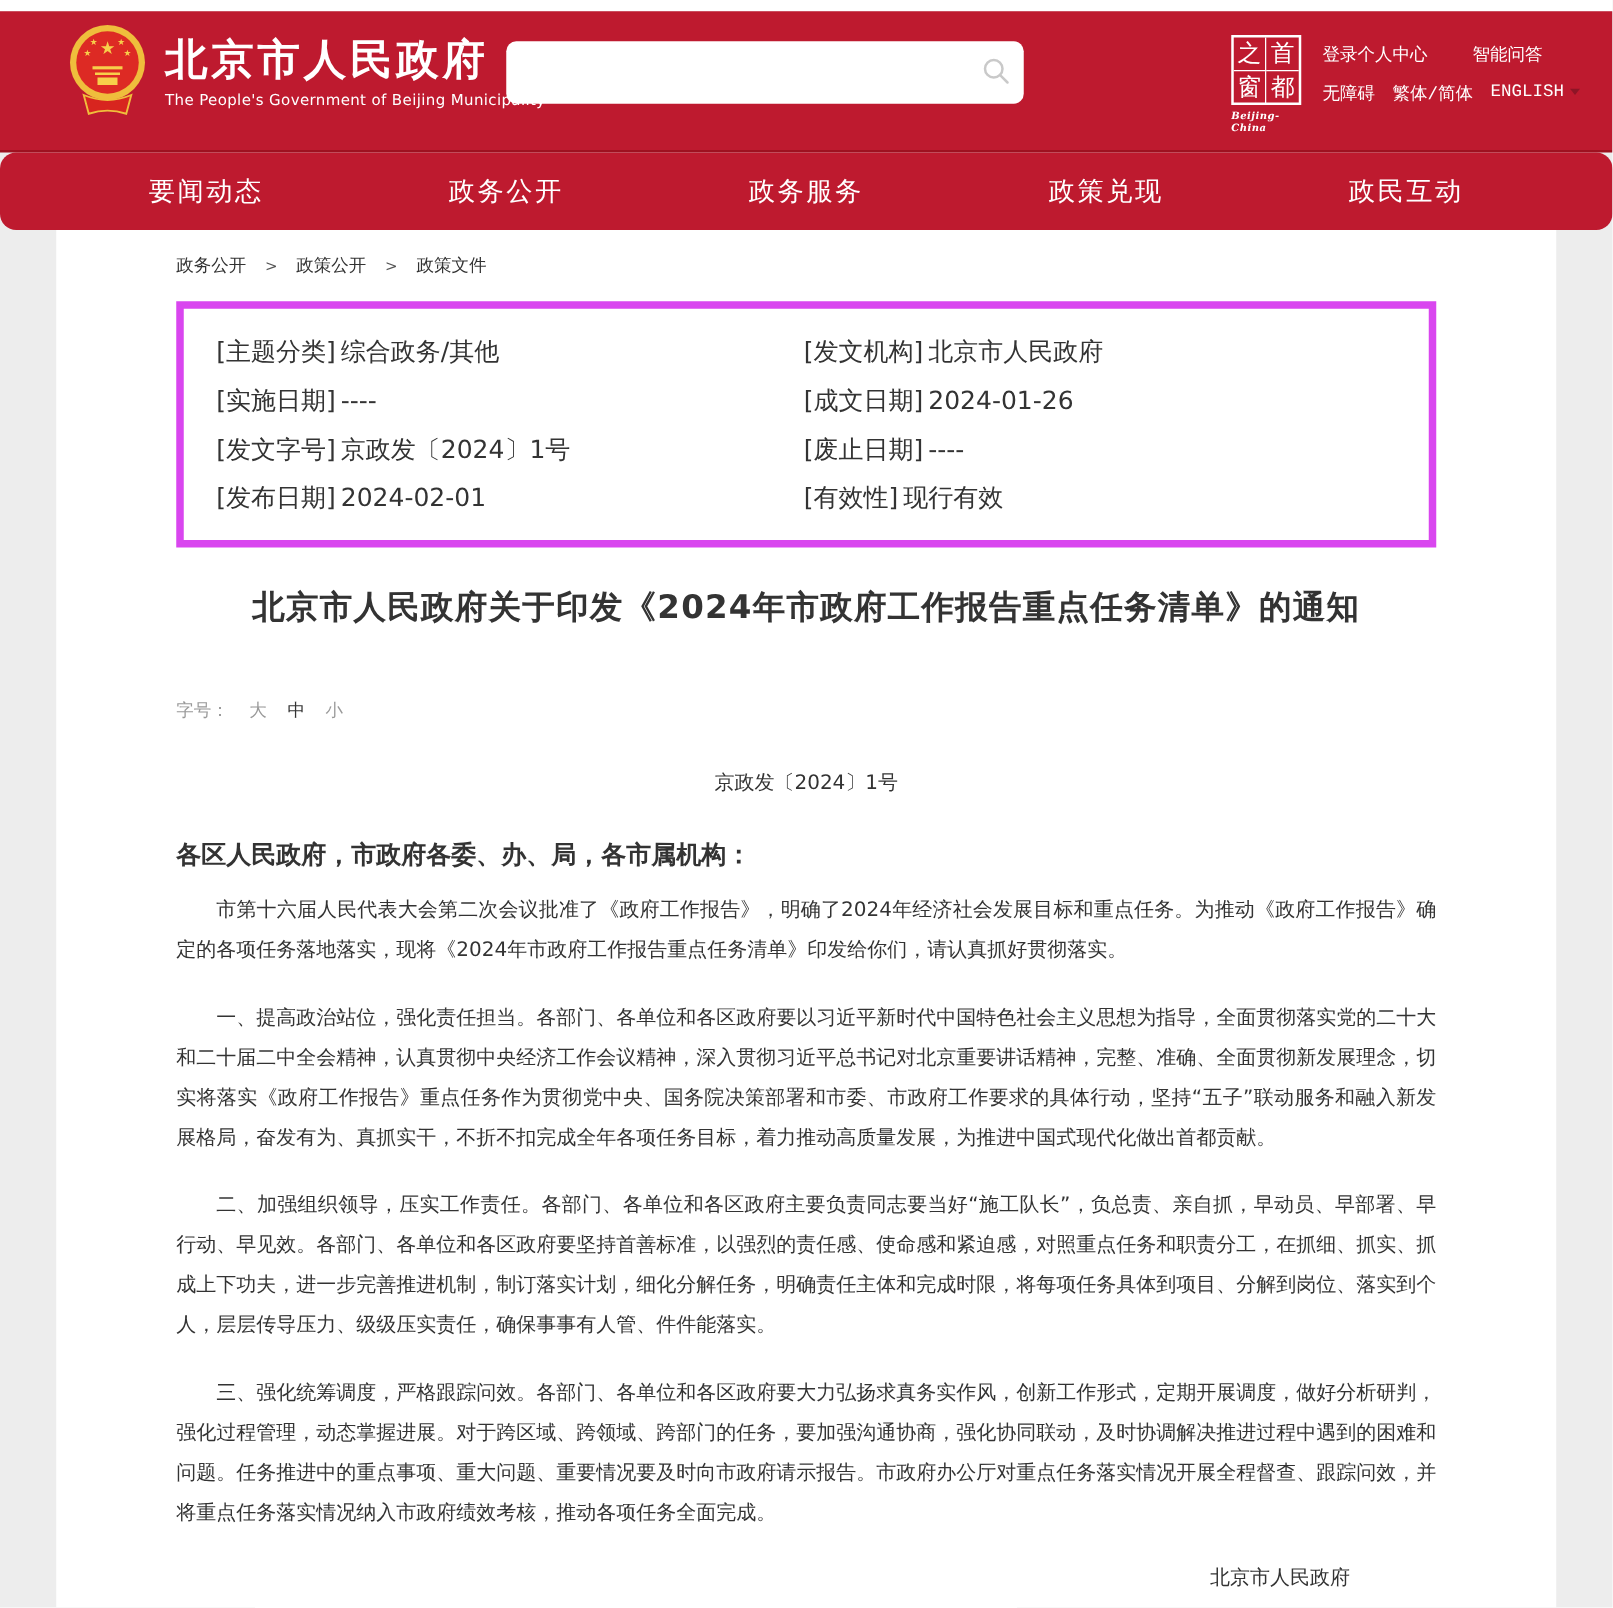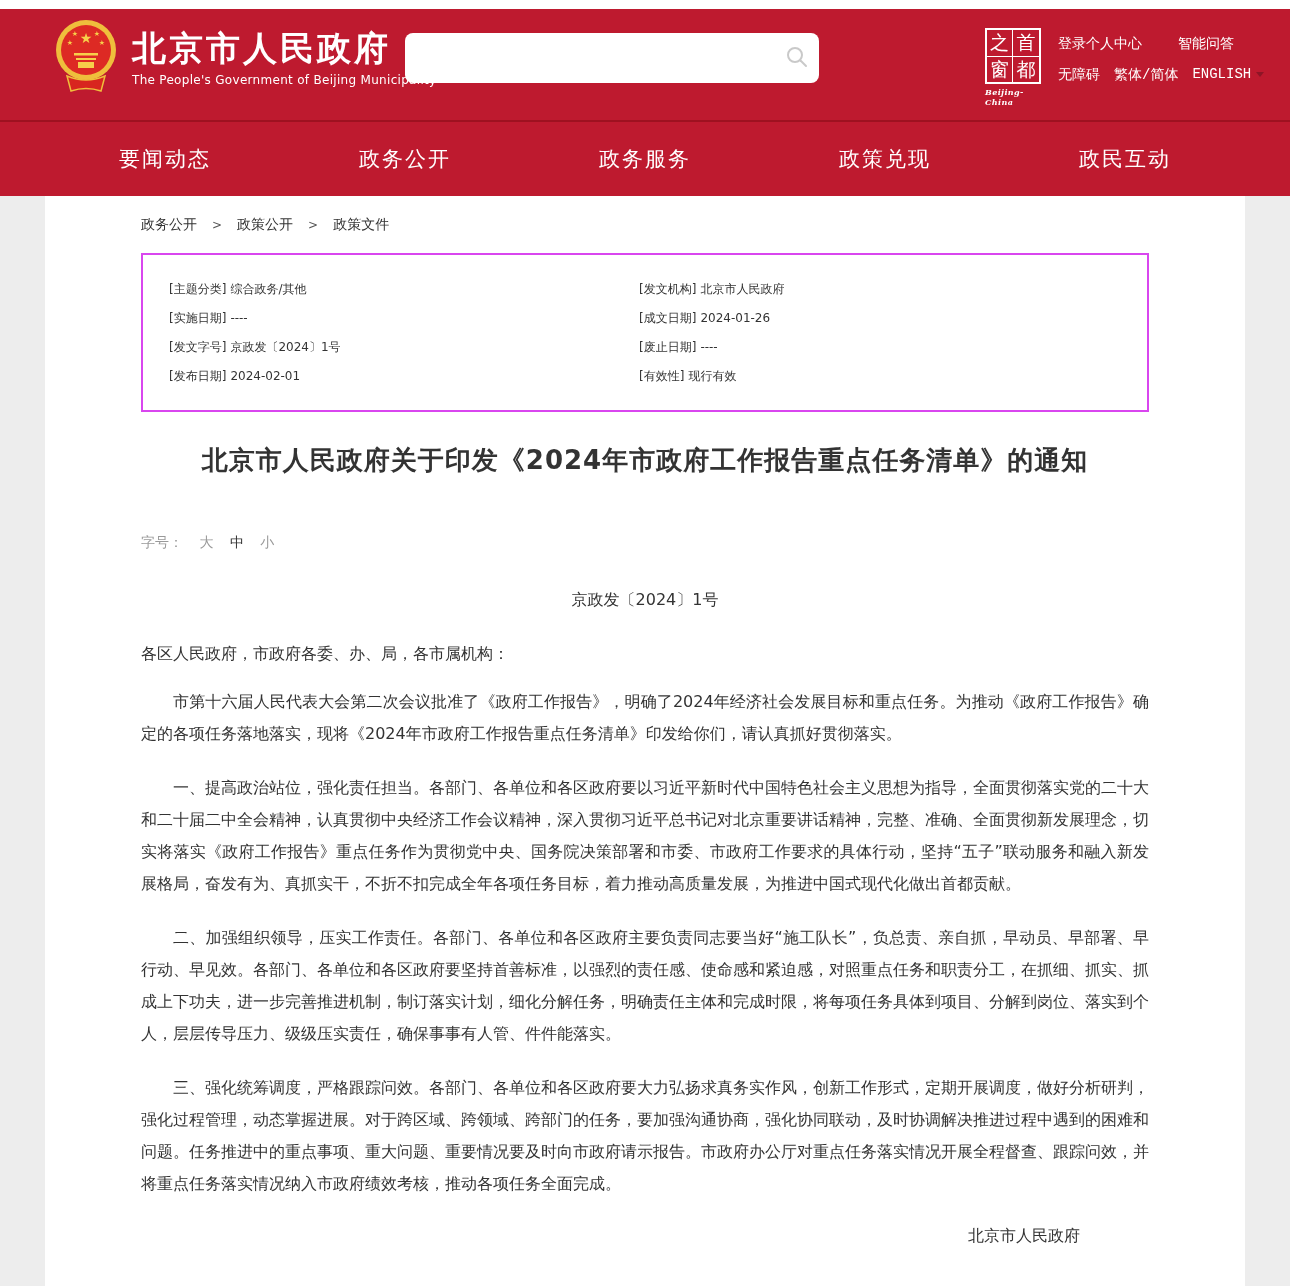--- a/index.html
+++ b/index.html
@@ -45,48 +45,48 @@
   .ql-row { display:flex; font-size:14px; }
   .ql-row1 { gap:36px; }
   .ql-row2 { gap:14px; }
   .ql-row a { color:#fff; text-decoration:none; white-space:nowrap; cursor:pointer;font-family:Liberation Mono, monospace; }
   .caret { display:inline-block; width:0; height:0; margin-left:5px; vertical-align:middle;
            border-left:4px solid transparent; border-right:4px solid transparent;
            border-top:5px solid #8E1526; }
 
   
   .nav-divider { height:2px; background:#9E1120; }
-  .nav { height:74px; background:#BE1A2F; }
+  .nav { height:62px; background:#BE1A2F;border-radius:13px; }
   .nav-inner { margin:0 45px; height:100%; display:flex; }
   .nav-item { flex:1; display:flex; align-items:center; justify-content:center;
               color:#fff; font-size:21px; letter-spacing:2px; cursor:pointer; }
 
   
   .white-page { width:1200px; margin:0 auto; background:#fff; height:1102px;
                 padding:19px 96px 0; overflow:hidden; }
 
   .breadcrumb { font-size:14px; color:#333; display:flex; align-items:center; gap:15px; height:20px; }
   .breadcrumb a { color:#333; text-decoration:none; cursor:pointer; }
   .crumb-sep { color:#555; font-size:12px; }
 
-  .meta-box { margin-top:18px; border:2px solid #d946ef; padding:24px 26px;
-              display:grid; grid-template-columns:470px 1fr; row-gap:9px; font-size:12px; color:#333; }
+  .meta-box { margin-top:18px; border:6px solid #d946ef; padding:24px 26px;
+              display:grid; grid-template-columns:470px 1fr; row-gap:19px; font-size:20px; color:#333; }
   .meta-item { height:20px; line-height:20px; white-space:nowrap; }
   .meta-value { margin-left:4px; }
 
   .doc-title { margin-top:31px; text-align:center; font-size:26px; line-height:35px;
                color:#333; font-weight:700; letter-spacing:1px; }
 
   .fontsize-row { margin-top:56px; text-align:left; padding-right:48px;
                   font-size:14px; color:#999; height:20px; }
   .fontsize-row .opt { margin-left:12px; cursor:pointer; color:#999; }
   .fontsize-row .opt.active { color:#333; }
 
   .doc-number { margin-top:36px; text-align:center; font-size:16px; color:#333; height:22px; }
-  .salutation { margin-top:32px; font-size:16px; color:#333; height:20px; }
+  .salutation { margin-top:32px; font-size:20px; color:#333; height:20px;font-weight:bold; }
 
   .article-body p { margin:22px 0 0; font-size:16px; line-height:32px;
                     text-indent:2em; text-align:justify; color:#333; }
 
   .sign-name { margin-top:20px; text-align:right; padding-right:69px; font-size:16px; line-height:32px; }
   .sign-date { margin-top:26px; text-align:right; padding-right:36px; font-size:16px; line-height:32px; }
 </style>
 </head>
 <body>
 

